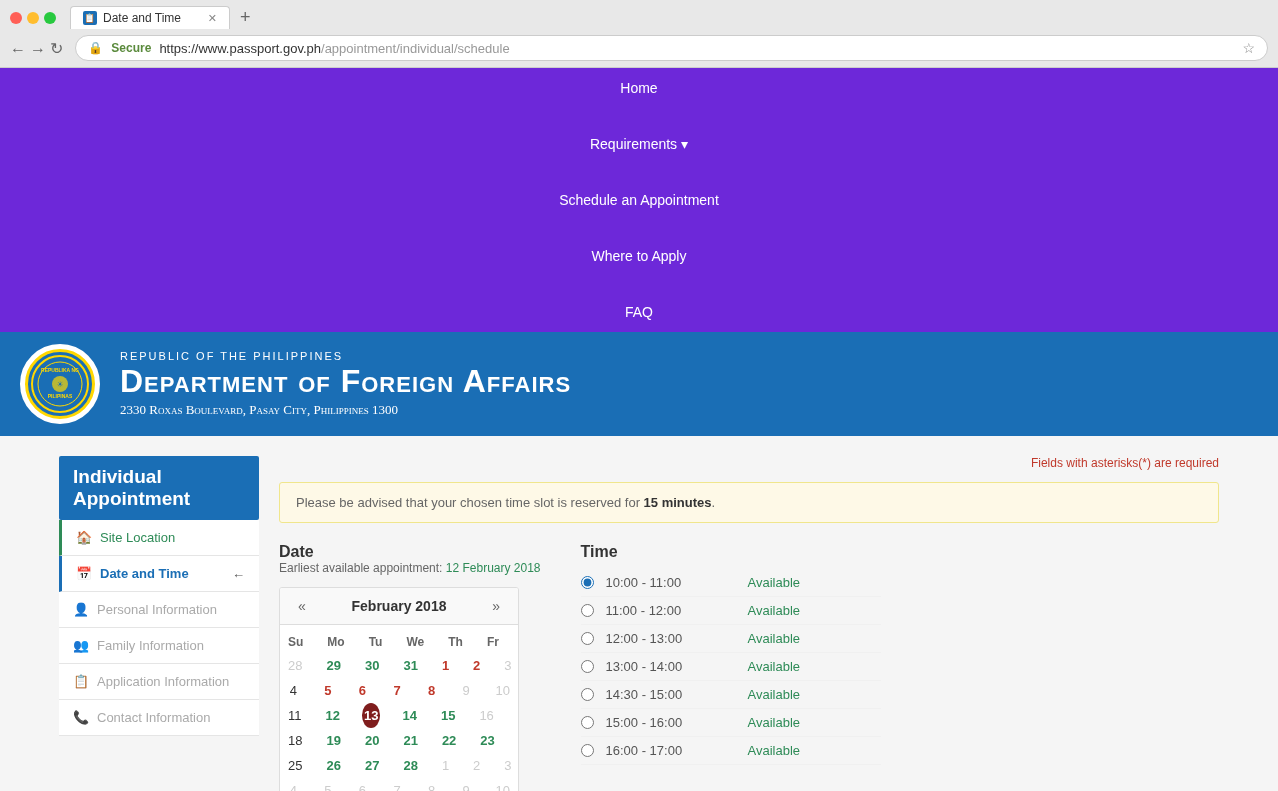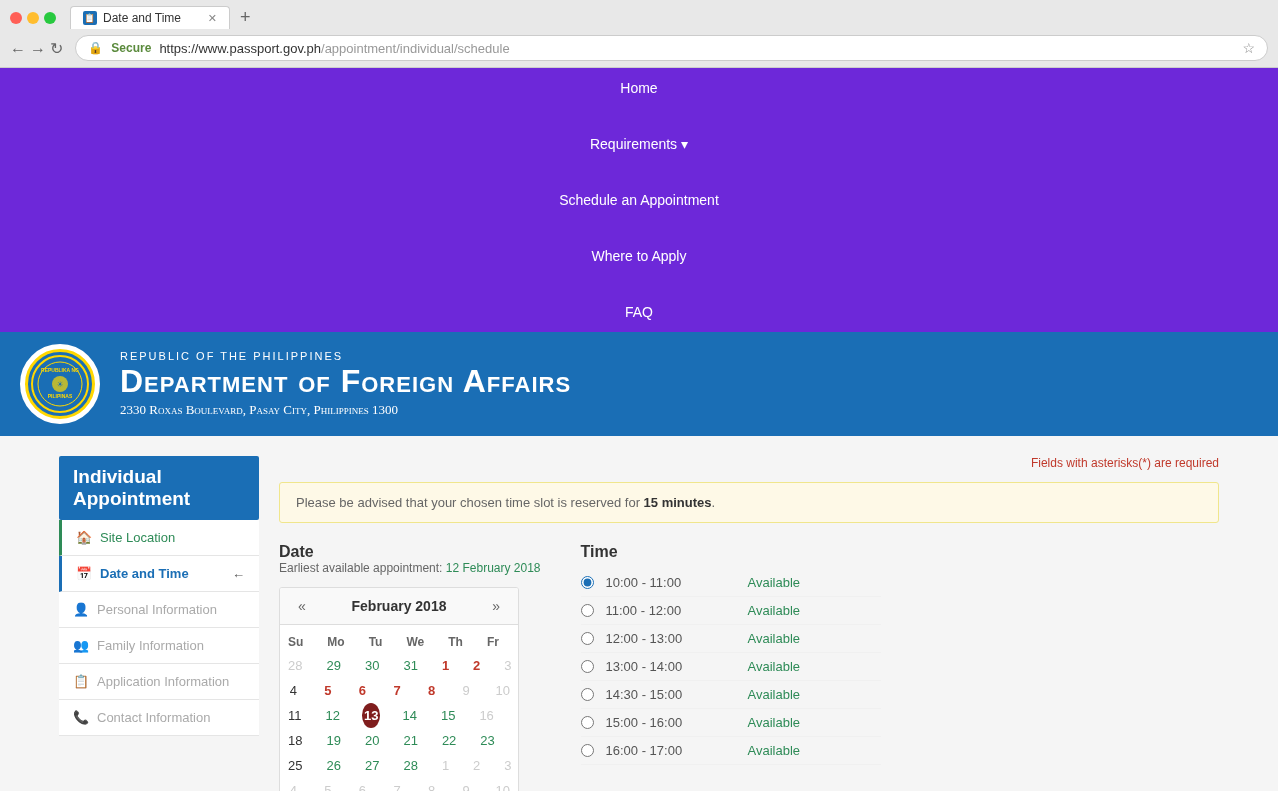--- a/index.html
+++ b/index.html
@@ -77,21 +77,21 @@
     
     .calendar { border: 1px solid #ddd; border-radius: 3px; background: #fff; overflow: hidden; width: 240px; }
     .calendar-header { display: flex; align-items: center; justify-content: space-between; padding: 8px 12px; background: #f9f9f9; border-bottom: 1px solid #ddd; }
     .cal-nav { cursor: pointer; color: #666; font-size: 14px; padding: 2px 6px; }
     .cal-month-year { font-size: 14px; font-weight: bold; }
     .calendar-grid { padding: 6px; }
     .cal-row { display: grid; grid-template-columns: repeat(7, 1fr); gap: 20px; }
     .cal-header-row .cal-cell { font-weight: bold; font-size: 12px; color: #666; text-align: center; padding: 4px 2px; }
     .cal-cell { text-align: center; padding: 5px 2px; font-size: 13px; cursor: pointer; border-radius: 3px; }
     .cal-cell.other-month { color: #ccc; }
-    .cal-cell.available { color: #2e8b57; font-weight: normal; text-align: center; }
+    .cal-cell.available { color: #2e8b57; font-weight: bold; text-align: center; }
     .cal-cell.full { color: #c0392b; font-weight: bold; }
     .cal-cell.selected { background: #7f1d1d; color: #fff !important; font-weight: bold; border-radius: 50%; }
     .cal-cell.disabled { color: #ccc; }
     .cal-cell.sunday { color: #c0392b; }
 
     
     .cal-legend { display: flex; margin-top: 8px; gap: 4px; }
     .legend-item { flex: 1; text-align: center; padding: 4px; font-size: 12px; font-weight: bold; border-radius: 2px; }
     .legend-available { background: #d4edda; color: #2e8b57; }
     .legend-full { background: #f8d7da; color: #c0392b; }

